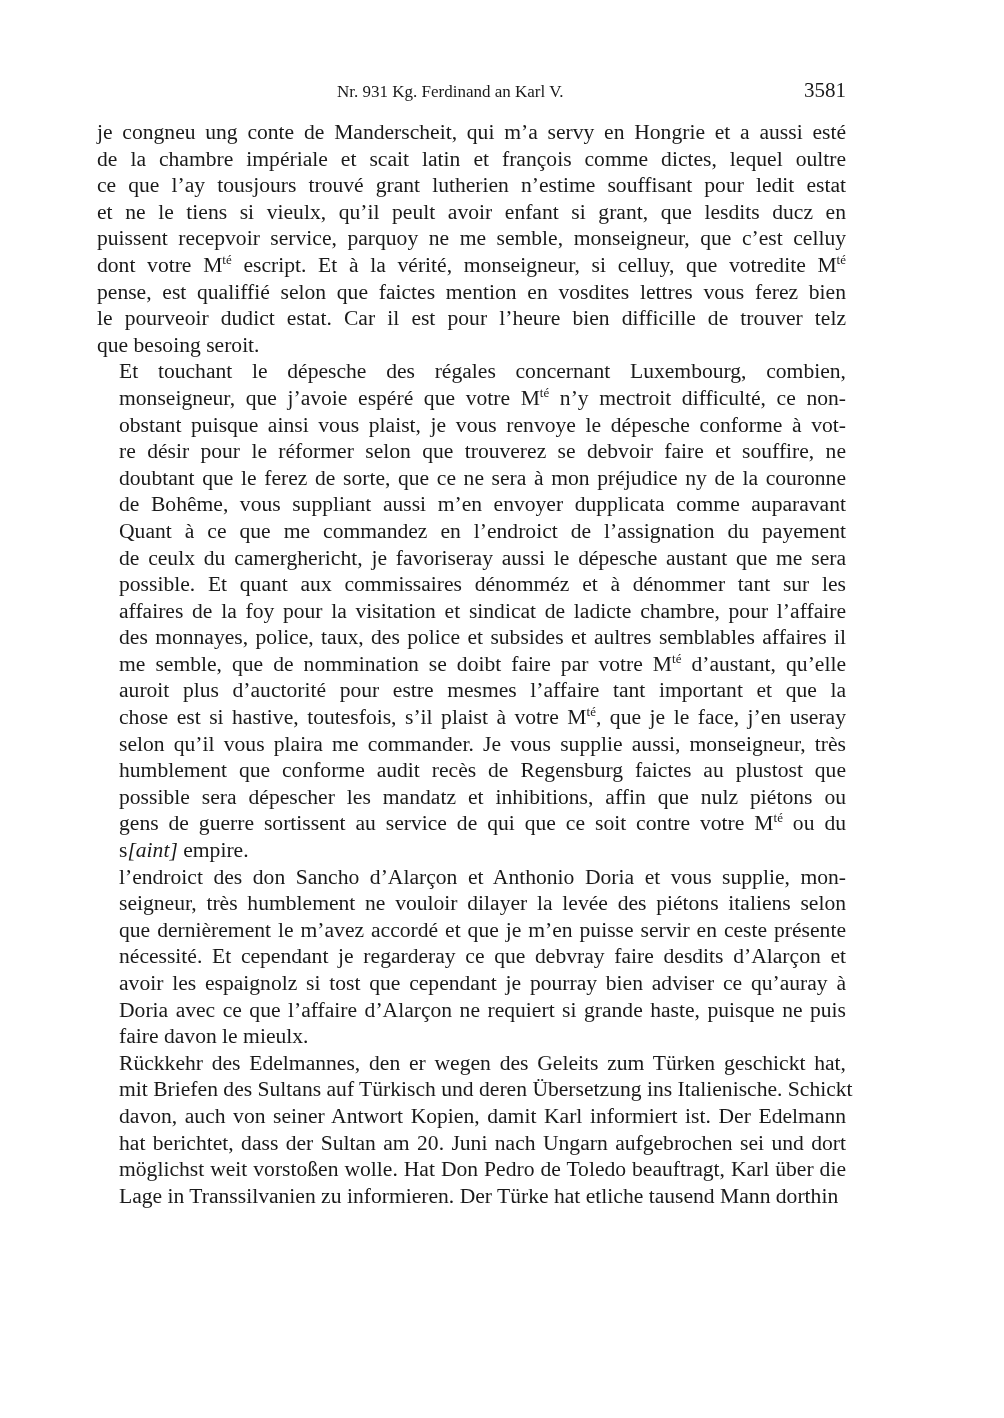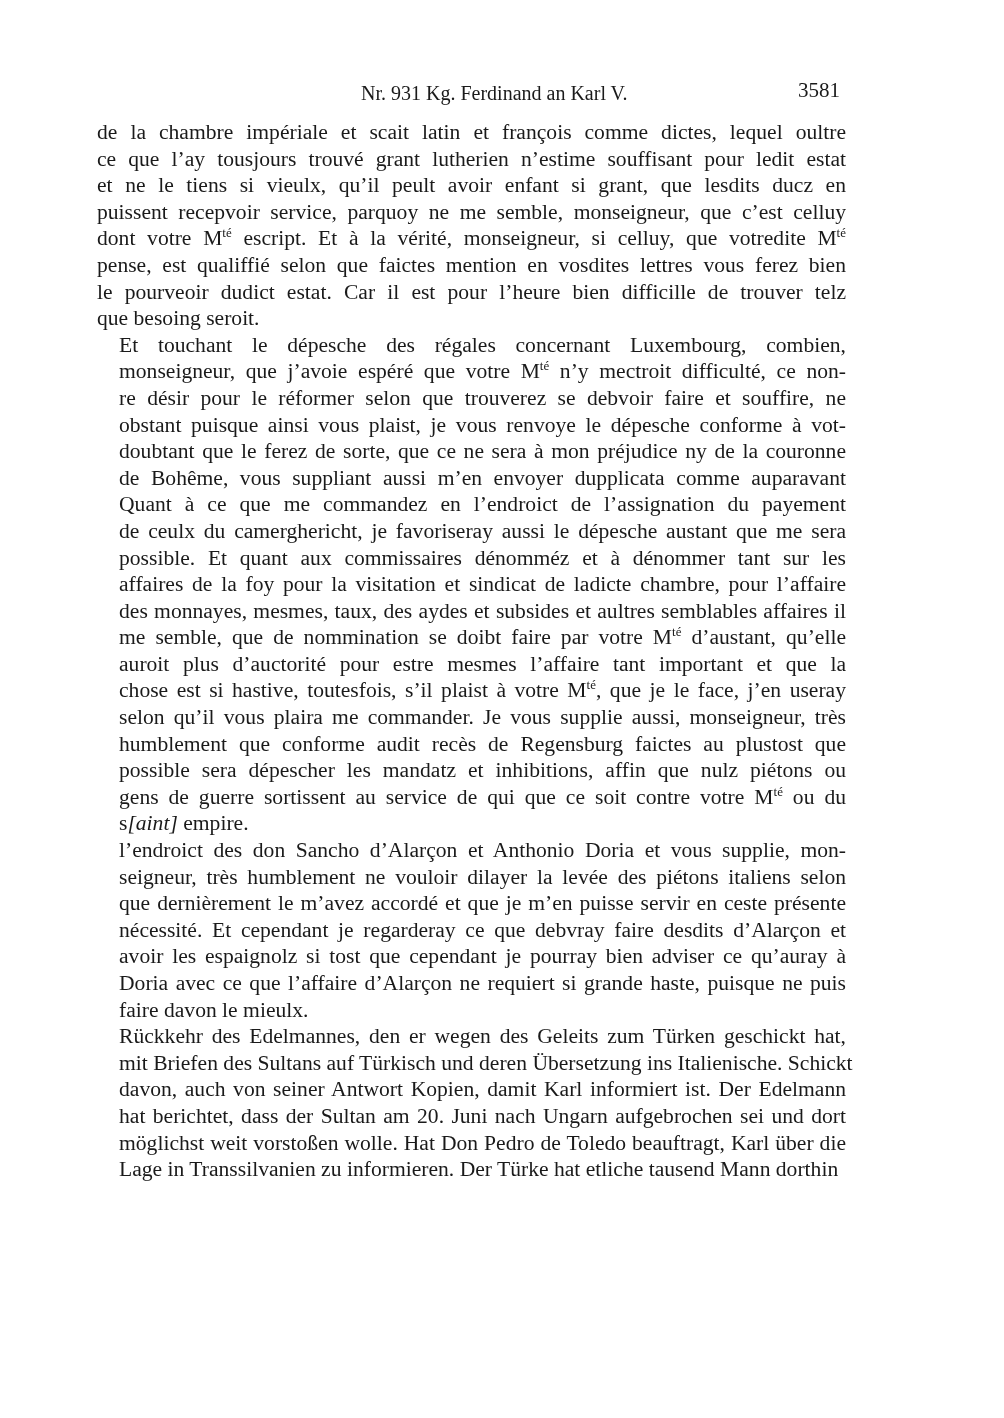--- a/index.html
+++ b/index.html
@@ -1,63 +1,64 @@
 <!DOCTYPE html>
 <html><head>
 <meta charset="utf-8">
 <style>
   html, body { margin: 0; padding: 0; background: #ffffff; }
   body { width: 1004px; height: 1418px; position: relative; overflow: hidden;
          font-family: "Liberation Serif", "DejaVu Serif", serif; color: #1a1a1a; }
   .header { position: absolute; top: 78px; left: 97px; width: 749px; height: 30px; }
-  .running-title { position: absolute; left: 240px; top: 4px; font-size: 20px; margin-left: 24px; }
-  .page-number { position: absolute; right: 6px; top: 0; font-size: 21px; }
+  .running-title { position: absolute; left: 240px; top: 4px; font-size: 17px; }
+  .page-number { position: absolute; right: 0; top: 0; font-size: 21px; }
   .body-text { position: absolute; top: 119px; left: 97px; width: 749px;
                font-size: 21.6px; line-height: 26.6px; text-align: justify; hyphens: manual; }
   .para { margin: 0; text-indent: 0; }
   .para.indent { text-indent: 22px; }
   .para.summary { }
   .line { display: block; text-align: justify; text-align-last: justify; white-space: nowrap; }
   .line.last { text-align-last: left; }
   sup { font-size: 13px; line-height: 0; vertical-align: 8px; }
   .it { font-style: italic; margin-top: 30px; }
 </style>
 </head>
 <body>
 
 <div class="header">
   <span class="running-title">Nr. 931 Kg. Ferdinand an Karl V.</span>
   <span class="page-number">3581</span>
 </div>
 
 <div class="body-text" id="body-text">
     <div class="para">
+      <span class="line">je congneu ung conte de Manderscheit, qui m’a servy en Hongrie et a aussi esté</span>
       <span class="line">de la chambre impériale et scait latin et françois comme dictes, lequel oultre</span>
       <span class="line">ce que l’ay tousjours trouvé grant lutherien n’estime souffisant pour ledit estat</span>
       <span class="line">et ne le tiens si vieulx, qu’il peult avoir enfant si grant, que lesdits ducz en</span>
       <span class="line">puissent recepvoir service, parquoy ne me semble, monseigneur, que c’est celluy</span>
       <span class="line">dont votre M<sup>té</sup> escript. Et à la vérité, monseigneur, si celluy, que votredite M<sup>té</sup></span>
       <span class="line">pense, est qualiffié selon que faictes mention en vosdites lettres vous ferez bien</span>
       <span class="line">le pourveoir dudict estat. Car il est pour l’heure bien difficille de trouver telz</span>
       <span class="line last">que besoing seroit.</span>
     </div>
     <div class="para indent">
       <span class="line" style="text-indent: 22px;">Et touchant le dépesche des régales concernant Luxembourg, combien,</span>
       <span class="line">monseigneur, que j’avoie espéré que votre M<sup>té</sup> n’y mectroit difficulté, ce non-</span>
+      <span class="line">obstant puisque ainsi vous plaist, je vous renvoye le dépesche conforme à vot-</span>
       <span class="line">re désir pour le réformer selon que trouverez se debvoir faire et souffire, ne</span>
-      <span class="line">obstant puisque ainsi vous plaist, je vous renvoye le dépesche conforme à vot-</span>
       <span class="line">doubtant que le ferez de sorte, que ce ne sera à mon préjudice ny de la couronne</span>
       <span class="line">de Bohême, vous suppliant aussi m’en envoyer dupplicata comme auparavant</span>
     </div>
     <div class="para indent">
       <span class="line" style="text-indent: 22px;">Quant à ce que me commandez en l’endroict de l’assignation du payement</span>
       <span class="line">de ceulx du camerghericht, je favoriseray aussi le dépesche austant que me sera</span>
       <span class="line">possible. Et quant aux commissaires dénomméz et à dénommer tant sur les</span>
       <span class="line">affaires de la foy pour la visitation et sindicat de ladicte chambre, pour l’affaire</span>
-      <span class="line">des monnayes, mesmes, taux, des aydes et subsides et aultres semblables affaires il</span>
+      <span class="line">des monnayes, police, taux, des police et subsides et aultres semblables affaires il</span>
       <span class="line">me semble, que de nommination se doibt faire par votre M<sup>té</sup> d’austant, qu’elle</span>
       <span class="line">auroit plus d’auctorité pour estre mesmes l’affaire tant important et que la</span>
       <span class="line">chose est si hastive, toutesfois, s’il plaist à votre M<sup>té</sup>, que je le face, j’en useray</span>
       <span class="line">selon qu’il vous plaira me commander. Je vous supplie aussi, monseigneur, très</span>
       <span class="line">humblement que conforme audit recès de Regensburg faictes au plustost que</span>
       <span class="line">possible sera dépescher les mandatz et inhibitions, affin que nulz piétons ou</span>
       <span class="line">gens de guerre sortissent au service de qui que ce soit contre votre M<sup>té</sup> ou du</span>
       <span class="line last">s<span class="it">[aint]</span> empire.</span>
     </div>
     <div class="para indent">

